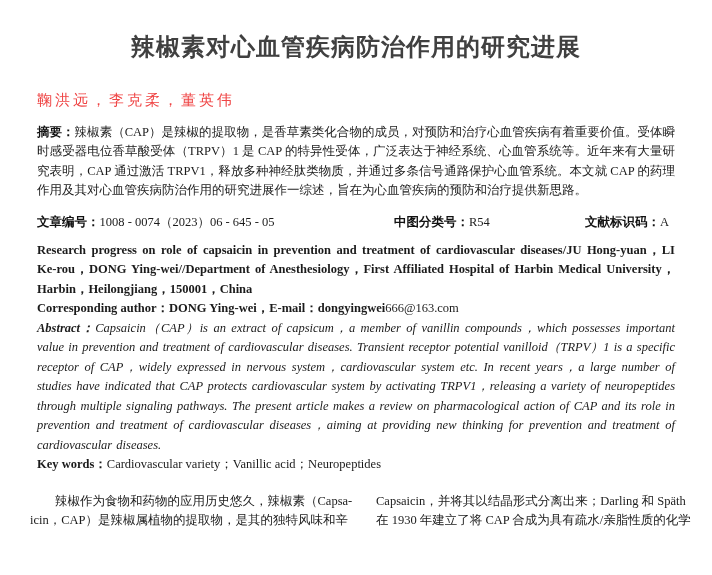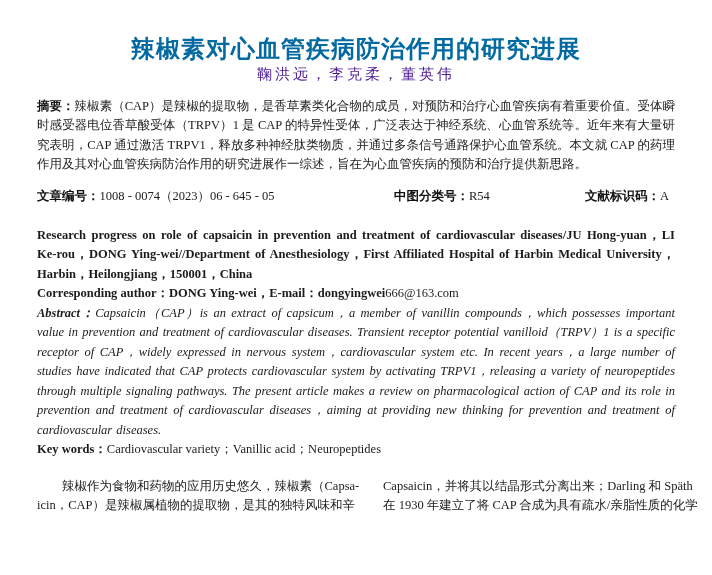--- a/index.html
+++ b/index.html
@@ -13,67 +13,68 @@
     font-family: "Liberation Serif", "DejaVu Serif", serif;
     font-size: 12.5px;
     line-height: 19.5px;
   }
   .content { padding: 0 37px; }
 
   .paper-title {
     margin: 0;
     padding-top: 34px;
     text-align: center;
-    font-family: Liberation Sans, sans-serif;
+    font-family: Liberation Mono, monospace;
     font-weight: bold;
     font-size: 24px;
     line-height: 30px;
     letter-spacing: 1px;
-    color: #0369a1;
+    color: #404040;
   }
 
   .authors {
-    text-align: center;
+    margin-top: 26px;
     font-size: 15px;
     line-height: 20px;
     letter-spacing: 3px;
-    color: #4c1d95;
+    color: #ef4444;
   }
 
   .cn-abstract { text-align: justify; }
   .cn-label, .hei {
     font-family: "Liberation Sans", "DejaVu Sans", sans-serif;
     font-weight: bold;
     color: #111;
   }
   .kw-line { text-align: left; }
 
   .meta-row { display: flex; gap: 9px; }
   .meta-col1 { width: 348px; }
   .meta-col2 { width: 182px; }
   .meta-col3 { flex: 1; }
 
   .doi-line { }
 
-  .en-block { margin-top: 19px; }
+  .en-block { margin-top: 8px; }
   .en-title {
     font-weight: bold;
     text-align: justify;
     word-spacing: 1px;
   }
   .corr-line { font-weight: bold; }
   .corr-line .email-rest { font-weight: normal; }
 
   .en-abstract { text-align: justify; word-spacing: 1px; font-style: italic; }
   .en-label { font-weight: bold; }
 
   .body-cols {
     margin-top: 17px;
     display: flex;
     gap: 40px;
+    justify-content: center;
   }
   .body-col { width: 306px; text-align: justify; }
   .body-col .line { white-space: nowrap; }
   .indent { text-indent: 2em; }
 </style>
 </head>
 <body>
 
 <div class="page">
   <div class="content">

